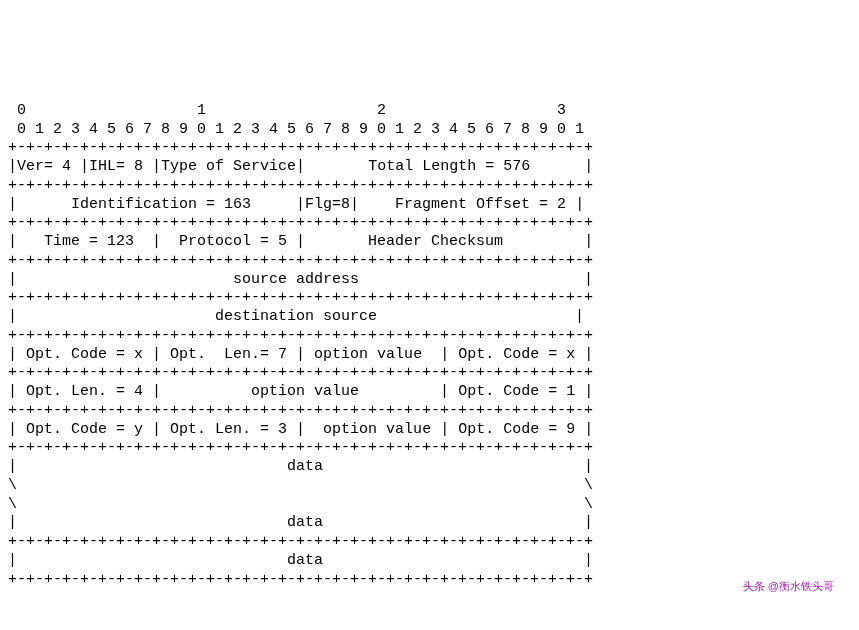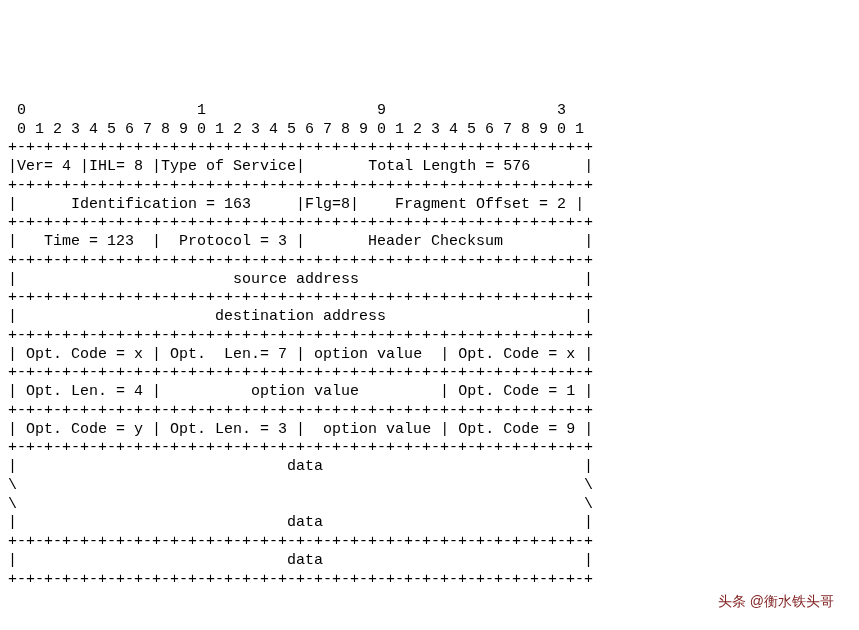--- a/index.html
+++ b/index.html
@@ -11,44 +11,44 @@
     line-height: 1.25;
     color: #000;
     white-space: pre;
   }
   .diagram {
     display: block;
   }
   .watermark {
     position: absolute;
     right: 25px;
-    bottom: 20px;
+    bottom: 36px;
     font-family: sans-serif;
-    font-size: 14px;
-    color: #7f1d1d;
+    font-size: 11px;
+    color: #a21caf;
   }
 </style>
 </head>
 <body>
 
 
 
 <div class="diagram">
-<span> 0                   1                   9                   3</span>
+<span> 0                   1                   2                   3</span>
 <span> 0 1 2 3 4 5 6 7 8 9 0 1 2 3 4 5 6 7 8 9 0 1 2 3 4 5 6 7 8 9 0 1</span>
 <span>+-+-+-+-+-+-+-+-+-+-+-+-+-+-+-+-+-+-+-+-+-+-+-+-+-+-+-+-+-+-+-+-+</span>
 |<span>Ver= 4</span> |<span>IHL= 8</span> |<span>Type of Service</span>|       <span>Total Length = 576</span>      |
 <span>+-+-+-+-+-+-+-+-+-+-+-+-+-+-+-+-+-+-+-+-+-+-+-+-+-+-+-+-+-+-+-+-+</span>
 |      <span>Identification = 163</span>     |<span>Flg=8</span>|    <span>Fragment Offset = 2</span> |
 <span>+-+-+-+-+-+-+-+-+-+-+-+-+-+-+-+-+-+-+-+-+-+-+-+-+-+-+-+-+-+-+-+-+</span>
-|   <span>Time = 123</span>  |  <span>Protocol = 3</span> |       <span>Header Checksum</span>         |
+|   <span>Time = 123</span>  |  <span>Protocol = 5</span> |       <span>Header Checksum</span>         |
 <span>+-+-+-+-+-+-+-+-+-+-+-+-+-+-+-+-+-+-+-+-+-+-+-+-+-+-+-+-+-+-+-+-+</span>
 |                        <span>source address</span>                         |
 <span>+-+-+-+-+-+-+-+-+-+-+-+-+-+-+-+-+-+-+-+-+-+-+-+-+-+-+-+-+-+-+-+-+</span>
-|                      <span>destination address</span>                      |
+|                      <span>destination source</span>                      |
 <span>+-+-+-+-+-+-+-+-+-+-+-+-+-+-+-+-+-+-+-+-+-+-+-+-+-+-+-+-+-+-+-+-+</span>
 | <span>Opt. Code = x</span> | <span>Opt.  Len.= 7</span> | <span>option value</span>  | <span>Opt. Code = x</span> |
 <span>+-+-+-+-+-+-+-+-+-+-+-+-+-+-+-+-+-+-+-+-+-+-+-+-+-+-+-+-+-+-+-+-+</span>
 | <span>Opt. Len. = 4</span> |          <span>option value</span>         | <span>Opt. Code = 1</span> |
 <span>+-+-+-+-+-+-+-+-+-+-+-+-+-+-+-+-+-+-+-+-+-+-+-+-+-+-+-+-+-+-+-+-+</span>
 | <span>Opt. Code = y</span> | <span>Opt. Len. = 3</span> |  <span>option value</span> | <span>Opt. Code = 9</span> |
 <span>+-+-+-+-+-+-+-+-+-+-+-+-+-+-+-+-+-+-+-+-+-+-+-+-+-+-+-+-+-+-+-+-+</span>
 |                              <span>data</span>                             |
 <span>\                                                               \</span>
 <span>\                                                               \</span>

